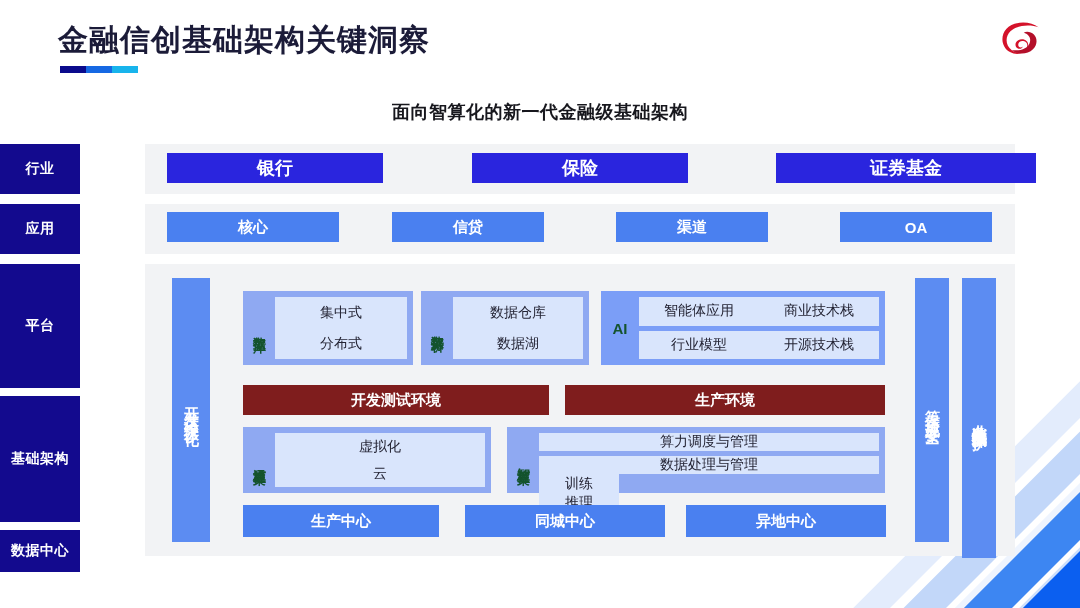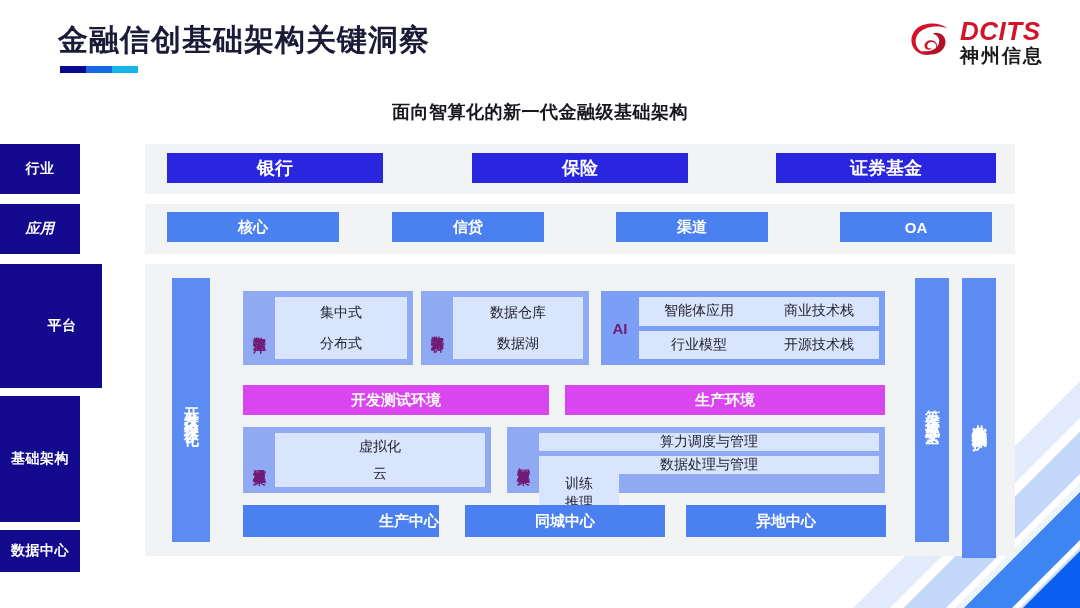--- a/index.html
+++ b/index.html
@@ -132,21 +132,21 @@
     display: flex;
     align-items: center;
     justify-content: center;
     color: #ffffff;
     font-weight: bold;
     box-sizing: border-box;
     z-index: 2;
   }
   .blk-industry { background: #2a25de; font-size: 18px; }
   .blk-app      { background: #4a80f0; font-size: 15px; }
-  .blk-env      { background: #d946ef; font-size: 15px; font-family: Liberation Serif, serif; }
+  .blk-env      { background: #7f1d1d; font-size: 15px; font-family: Liberation Serif, serif; }
   .blk-center   { background: #4a80f0; font-size: 15px; }
 
   
   .vblk {
     position: absolute;
     background: #5c8cf2;
     color: #ffffff;
     font-size: 15px;
     font-weight: bold;
     writing-mode: vertical-rl;
@@ -165,21 +165,21 @@
     background: #8fa9f2;
     box-sizing: border-box;
     display: flex;
     align-items: stretch;
     padding: 6px;
     gap: 6px;
     z-index: 2;
   }
   .group.ai { background: #7b9ef7; }
   .group-label {
-    color: #701a75;
+    color: #14532d;
     font-size: 13px;
     font-weight: bold;
     writing-mode: vertical-rl;
     text-orientation: upright;
     display: flex;
     align-items: center;
     justify-content: center;
     letter-spacing: 1px;
     flex: 0 0 auto;
     width: 20px;
@@ -246,53 +246,49 @@
       <span class="ul-a"></span>
       <span class="ul-b"></span>
       <span class="ul-c"></span>
     </div>
 
     <div class="logo">
       <svg class="logo-mark" viewBox="0 0 100 100">
         <path d="M88 20 C70 6, 34 6, 18 24 C4 40, 8 64, 26 74 C40 82, 58 78, 64 66 C69 56, 63 46, 52 46 C44 46, 38 52, 38 58 C38 63, 42 67, 47 67 C50 67, 53 65, 54 62 C50 66, 44 64, 44 58 C44 53, 49 49, 55 50 C63 51, 66 59, 62 66 C56 76, 40 78, 30 70 C16 60, 15 41, 27 29 C42 14, 72 14, 88 20 Z" fill="#d4122a"></path>
         <path d="M30 70 C42 80, 64 80, 76 68 C86 58, 86 44, 78 36 C72 30, 62 28, 56 32 C64 34, 70 40, 70 48 C70 60, 58 70, 44 70 C39 70, 34 70, 30 70 Z" fill="#b4102a"></path>
       </svg>
-      <div class="logo-text">
-        <div class="logo-en">DCITS</div>
-        <div class="logo-cn">神州信息</div>
-      </div>
     </div>
   </div>
 
   <div class="subtitle">面向智算化的新一代金融级基础架构</div>
 
   <div class="rail-box" style="top:144px; height:50px;">
     <span>行业</span>
   </div>
-  <div class="rail-box" style="top:204px; height:50px;font-style:italic;">
+  <div class="rail-box" style="top:204px; height:50px;">
     <span>应用</span>
   </div>
-  <div class="rail-box" style="top:264px; height:124px;padding-left:22px;">
+  <div class="rail-box" style="top:264px; height:124px;">
     <span>平台</span>
   </div>
   <div class="rail-box" style="top:396px; height:126px;">
     <span>基础架构</span>
   </div>
   <div class="rail-box" style="top:530px; height:42px;">
     <span>数据中心</span>
   </div>
 
   <div class="panel" style="left:145px; top:144px; width:870px; height:50px;"></div>
   <div class="blk blk-industry" style="left:167px; top:153px; width:216px; height:30px;">
     <span>银行</span>
   </div>
   <div class="blk blk-industry" style="left:472px; top:153px; width:216px; height:30px;">
     <span>保险</span>
   </div>
-  <div class="blk blk-industry" style="left:776px; top:153px; width:220px; height:30px;">
+  <div class="blk blk-industry" style="left:776px; top:153px; width:260px; height:30px;">
     <span>证券基金</span>
   </div>
 
   <div class="panel" style="left:145px; top:204px; width:870px; height:50px;"></div>
   <div class="blk blk-app" style="left:167px; top:212px; width:172px; height:30px;">
     <span>核心</span>
   </div>
   <div class="blk blk-app" style="left:392px; top:212px; width:152px; height:30px;">
     <span>信贷</span>
   </div>
@@ -361,21 +357,21 @@
         <div class="cell">算力调度与管理</div>
         <div class="cell">数据处理与管理</div>
       </div>
       <div class="cell tall">
         <span>训练</span>
         <span>推理</span>
       </div>
     </div>
   </div>
 
-  <div class="blk blk-center" style="left:243px; top:505px; width:196px; height:32px;justify-content:flex-end;">
+  <div class="blk blk-center" style="left:243px; top:505px; width:196px; height:32px;">
     <span>生产中心</span>
   </div>
   <div class="blk blk-center" style="left:465px; top:505px; width:200px; height:32px;">
     <span>同城中心</span>
   </div>
   <div class="blk blk-center" style="left:686px; top:505px; width:200px; height:32px;">
     <span>异地中心</span>
   </div>
 
   <div class="vblk" style="left:915px; top:278px; width:34px; height:264px;">

